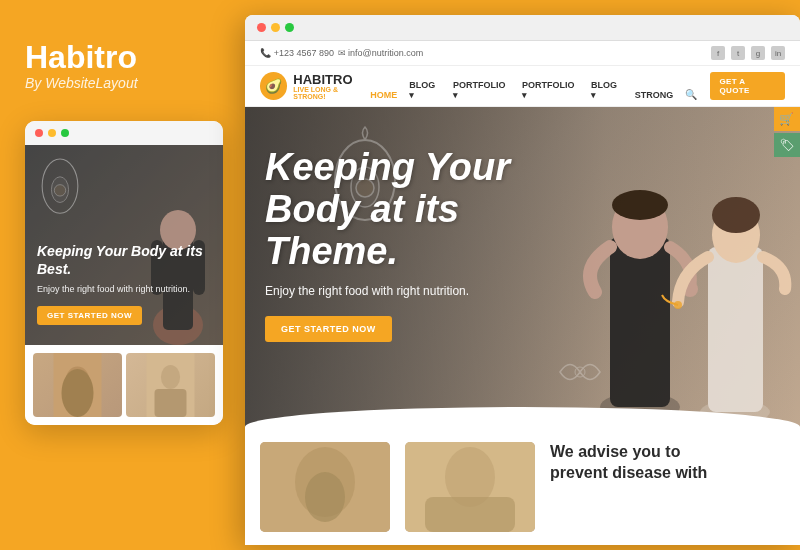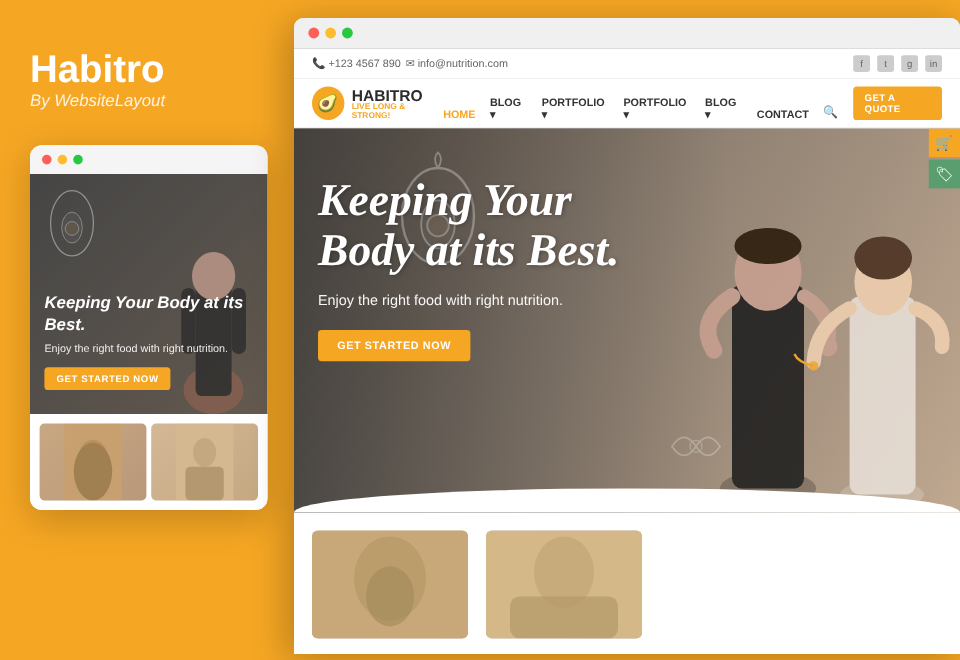--- a/index.html
+++ b/index.html
@@ -335,21 +335,20 @@
       color: #fff;
     }
 
     .hero-title {
       font-size: 38px;
       font-weight: 900;
       line-height: 1.1;
       font-style: italic;
       margin-bottom: 12px;
       text-shadow: 1px 1px 4px rgba(0,0,0,0.3);
-      font-family: Liberation Serif, serif;
     }
 
     .hero-sub {
       font-size: 12px;
       color: rgba(255,255,255,0.95);
       margin-bottom: 18px;
     }
 
     .hero-cta {
       background: #F5A623;
@@ -516,21 +515,21 @@
         <span class="logo-name">HABITRO</span>
         <span class="logo-tagline">LIVE LONG &amp; STRONG!</span>
       </div>
     </div>
     <div class="nav-links">
       <a class="nav-link active">HOME</a>
       <a class="nav-link">BLOG ▾</a>
       <a class="nav-link">PORTFOLIO ▾</a>
       <a class="nav-link">PORTFOLIO ▾</a>
       <a class="nav-link">BLOG ▾</a>
-      <a class="nav-link">CONTACT</a>
+      <a class="nav-link">STRONG</a>
       <span class="nav-search">🔍</span>
       <div class="get-quote-btn">GET A QUOTE</div>
     </div>
   </div>
 
   <div class="site-hero">
     <div class="hero-bg"></div>
     <div class="hero-bg-overlay"></div>
 
     <svg style="position:absolute;top:15px;left:80px;width:80px;height:100px;opacity:0.3;" viewBox="0 0 80 100" fill="none" xmlns="http://www.w3.org/2000/svg">
@@ -572,21 +571,21 @@
     </svg>
 
     <div class="cart-icons">
       <div class="cart-icon-box">🛒</div>
       <div class="cart-icon-box cart-icon-box2">🏷</div>
     </div>
 
     <div class="hero-content">
       <div class="hero-title">
         <span>Keeping Your</span><br>
-        <span>Body at its Best.</span>
+        <span>Body at its Theme.</span>
       </div>
       <div class="hero-sub">Enjoy the right food with right nutrition.</div>
       <div class="hero-cta">GET STARTED NOW</div>
     </div>
 
     <div class="wave-shape"></div>
   </div>
 
   <div class="site-bottom">
     <div class="bottom-thumb">
@@ -596,14 +595,20 @@
         <ellipse cx="65" cy="55" rx="20" ry="25" fill="#a08858" opacity="0.6"></ellipse>
       </svg>
     </div>
     <div class="bottom-thumb bottom-thumb-2">
       <svg width="100%" height="100%" viewBox="0 0 130 90">
         <rect width="130" height="90" fill="#d4b888"></rect>
         <ellipse cx="65" cy="35" rx="25" ry="30" fill="#c4a878" opacity="0.8"></ellipse>
         <rect x="20" y="55" width="90" height="35" rx="8" fill="#b49868" opacity="0.7"></rect>
       </svg>
     </div>
+    <div class="bottom-text">
+      <div class="bottom-heading">
+        <span>We advise you to</span><br>
+        <span>prevent disease with</span>
+      </div>
+    </div>
   </div>
 </div>
 
 </body></html>

